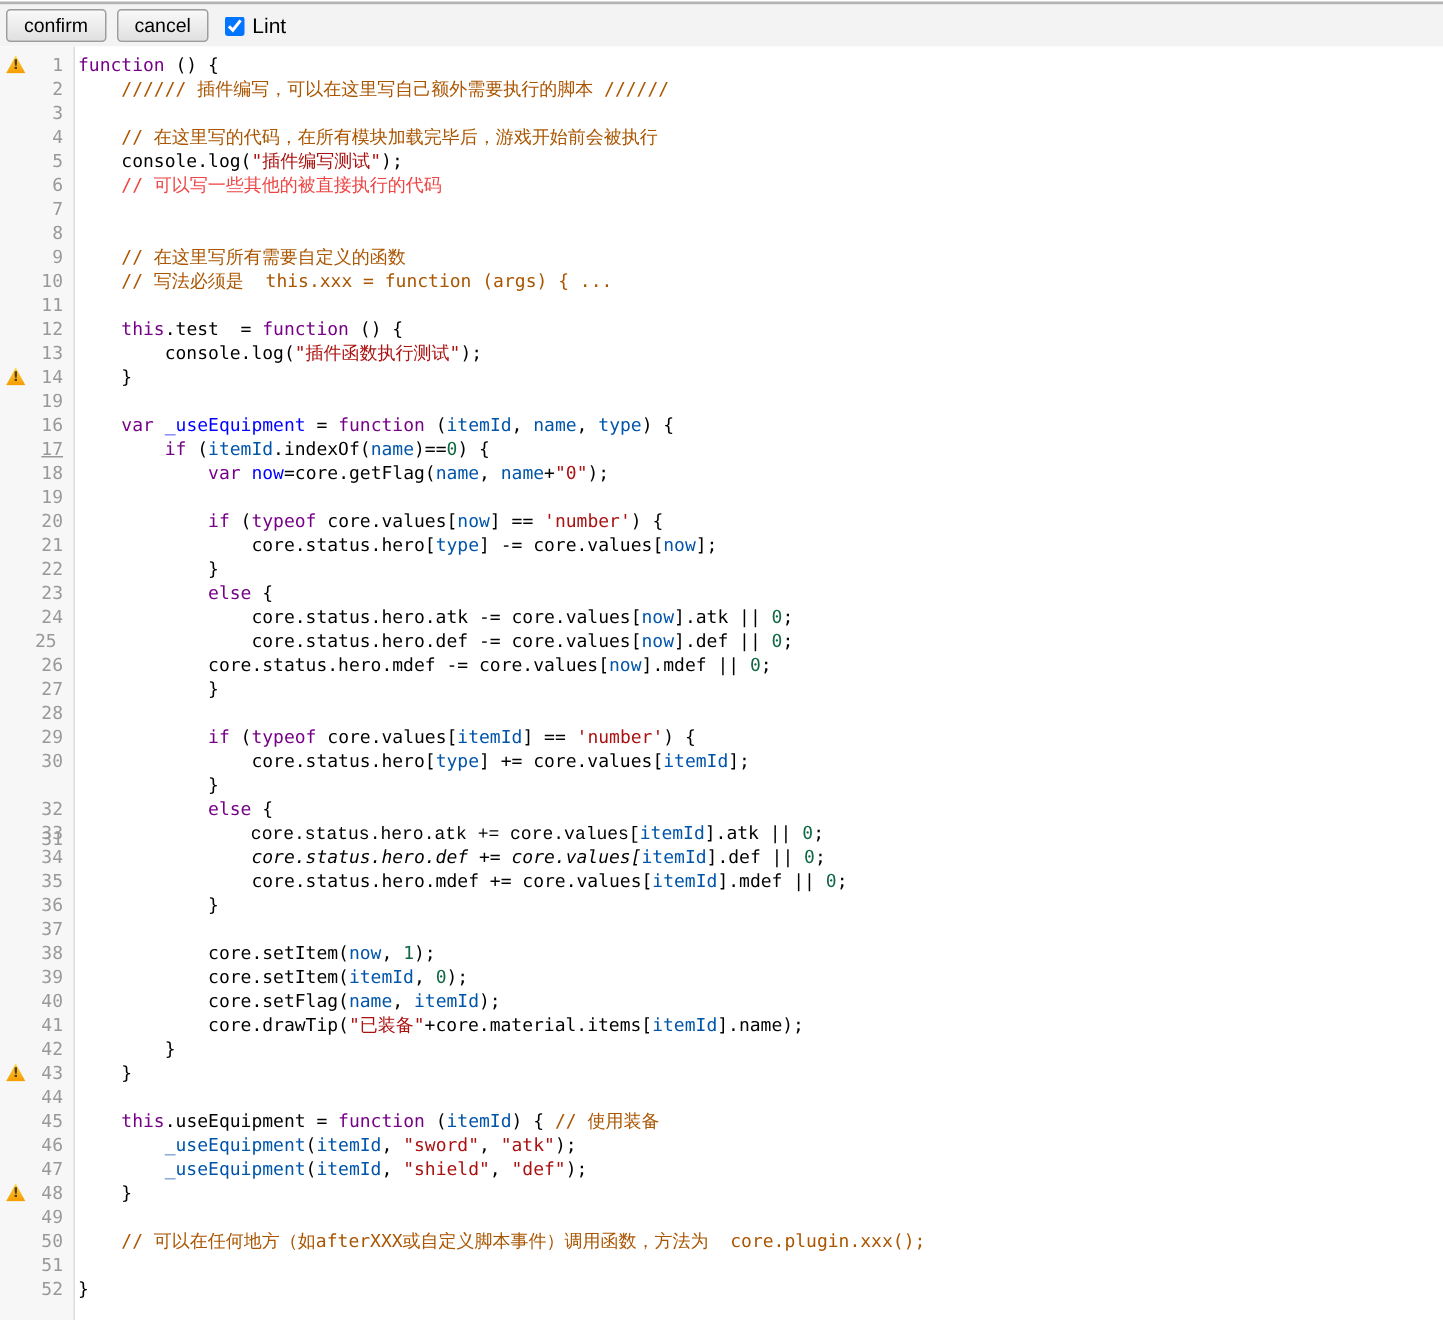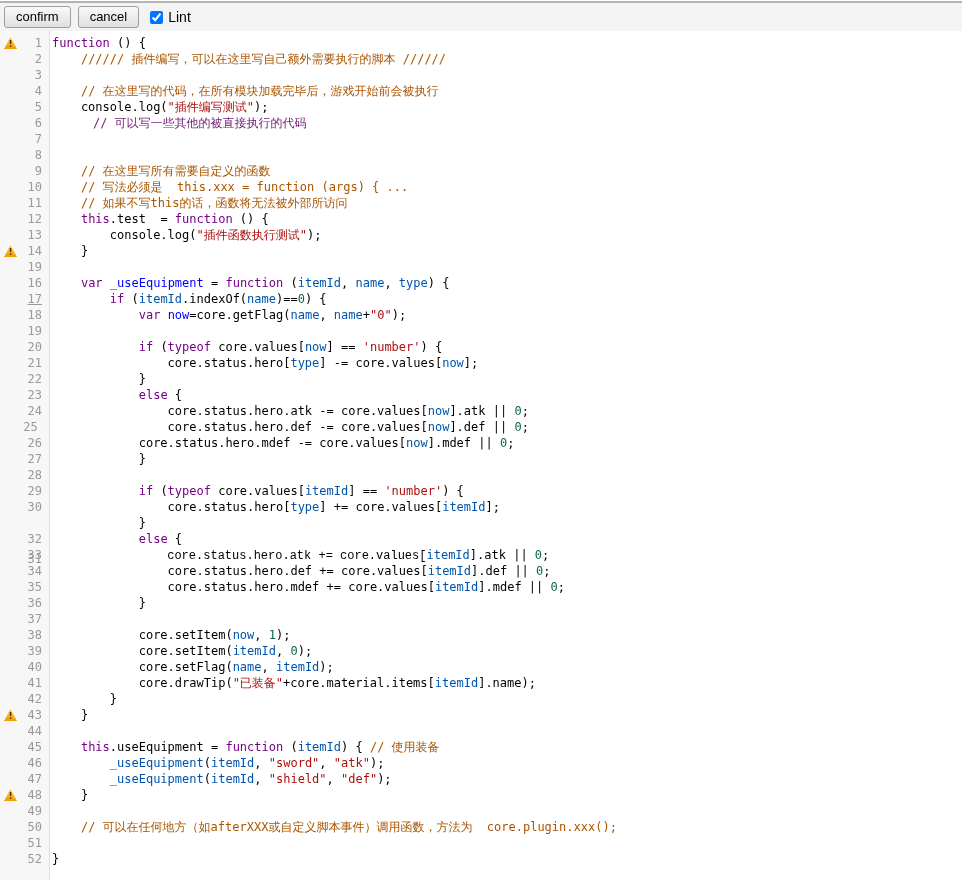--- a/index.html
+++ b/index.html
@@ -91,21 +91,21 @@
         <span class="code"><span style="color: rgb(0, 0, 0);">    </span><span style="color: rgb(170, 85, 0);">// 在这里写的代码，在所有模块加载完毕后，游戏开始前会被执行</span></span>
       </div>
       <div class="line">
         <span class="marker"></span>
         <span class="lnum" style="color: rgb(153, 153, 153);">5</span>
         <span class="code"><span style="color: rgb(0, 0, 0);">    console.log(</span><span style="color: rgb(170, 17, 17);">"插件编写测试"</span><span style="color: rgb(0, 0, 0);">);</span></span>
       </div>
       <div class="line">
         <span class="marker"></span>
         <span class="lnum" style="color: rgb(153, 153, 153);">6</span>
-        <span class="code"><span style="color: rgb(0, 0, 0);">    </span><span style="color: #701a75; margin-left: 12px;">// 可以写一些其他的被直接执行的代码</span></span>
+        <span class="code"><span style="color: rgb(0, 0, 0);">    </span><span style="color: #ef4444;">// 可以写一些其他的被直接执行的代码</span></span>
       </div>
       <div class="line">
         <span class="marker"></span>
         <span class="lnum" style="color: rgb(153, 153, 153);">7</span>
         <span class="code"></span>
       </div>
       <div class="line">
         <span class="marker"></span>
         <span class="lnum" style="color: rgb(153, 153, 153);">8</span>
         <span class="code"></span>
@@ -116,21 +116,21 @@
         <span class="code"><span style="color: rgb(0, 0, 0);">    </span><span style="color: rgb(170, 85, 0);">// 在这里写所有需要自定义的函数</span></span>
       </div>
       <div class="line">
         <span class="marker"></span>
         <span class="lnum" style="color: rgb(153, 153, 153);">10</span>
         <span class="code"><span style="color: rgb(0, 0, 0);">    </span><span style="color: rgb(170, 85, 0);">// 写法必须是  this.xxx = function (args) { ...</span></span>
       </div>
       <div class="line">
         <span class="marker"></span>
         <span class="lnum" style="color: rgb(153, 153, 153);">11</span>
-        <span class="code"><span style="color: rgb(0, 0, 0);">    </span><span style="color: rgb(170, 85, 0);">// 如果不写this的话，函数将无法被外部所访问</span></span>
+        <span class="code"><span style="color: rgb(0, 0, 0);">    </span></span>
       </div>
       <div class="line">
         <span class="marker"></span>
         <span class="lnum" style="color: rgb(153, 153, 153);">12</span>
         <span class="code"><span style="color: rgb(0, 0, 0);">    </span><span style="color: rgb(119, 0, 136);">this</span><span style="color: rgb(0, 0, 0);">.test  = </span><span style="color: rgb(119, 0, 136);">function</span><span style="color: rgb(0, 0, 0);"> () {</span></span>
       </div>
       <div class="line">
         <span class="marker"></span>
         <span class="lnum" style="color: rgb(153, 153, 153);">13</span>
         <span class="code"><span style="color: rgb(0, 0, 0);">        console.log(</span><span style="color: rgb(170, 17, 17);">"插件函数执行测试"</span><span style="color: rgb(0, 0, 0);">);</span></span>
@@ -233,21 +233,21 @@
         <span class="code"><span style="color: rgb(0, 0, 0);">            </span><span style="color: rgb(119, 0, 136);">else</span><span style="color: rgb(0, 0, 0);"> {</span></span>
       </div>
       <div class="line">
         <span class="marker"></span>
         <span class="lnum" style="color: rgb(153, 153, 153);">33</span>
         <span class="code"><span style="color: rgb(0, 0, 0); font-family: Liberation Mono, monospace;">                core.status.hero.atk += core.values[</span><span style="color: rgb(0, 85, 170);">itemId</span><span style="color: rgb(0, 0, 0);">].atk || </span><span style="color: rgb(17, 102, 68);">0</span><span style="color: rgb(0, 0, 0);">;</span></span>
       </div>
       <div class="line">
         <span class="marker"></span>
         <span class="lnum" style="color: rgb(153, 153, 153);">34</span>
-        <span class="code"><span style="color: rgb(0, 0, 0);">                core.status.hero.def += core.values[</span><span style="color: rgb(0, 85, 170);">itemId</span><span style="color: rgb(0, 0, 0);">].def || </span><span style="color: rgb(17, 102, 68);">0</span><span style="color: rgb(0, 0, 0);">;</span></span>
+        <span class="code"><span style="color: rgb(0, 0, 0); font-style: italic;">                core.status.hero.def += core.values[</span><span style="color: rgb(0, 85, 170);">itemId</span><span style="color: rgb(0, 0, 0);">].def || </span><span style="color: rgb(17, 102, 68);">0</span><span style="color: rgb(0, 0, 0);">;</span></span>
       </div>
       <div class="line">
         <span class="marker"></span>
         <span class="lnum" style="color: rgb(153, 153, 153);">35</span>
         <span class="code"><span style="color: rgb(0, 0, 0);">                core.status.hero.mdef += core.values[</span><span style="color: rgb(0, 85, 170);">itemId</span><span style="color: rgb(0, 0, 0);">].mdef || </span><span style="color: rgb(17, 102, 68);">0</span><span style="color: rgb(0, 0, 0);">;</span></span>
       </div>
       <div class="line">
         <span class="marker"></span>
         <span class="lnum" style="color: rgb(153, 153, 153);">36</span>
         <span class="code"><span style="color: rgb(0, 0, 0);">            }</span></span>

